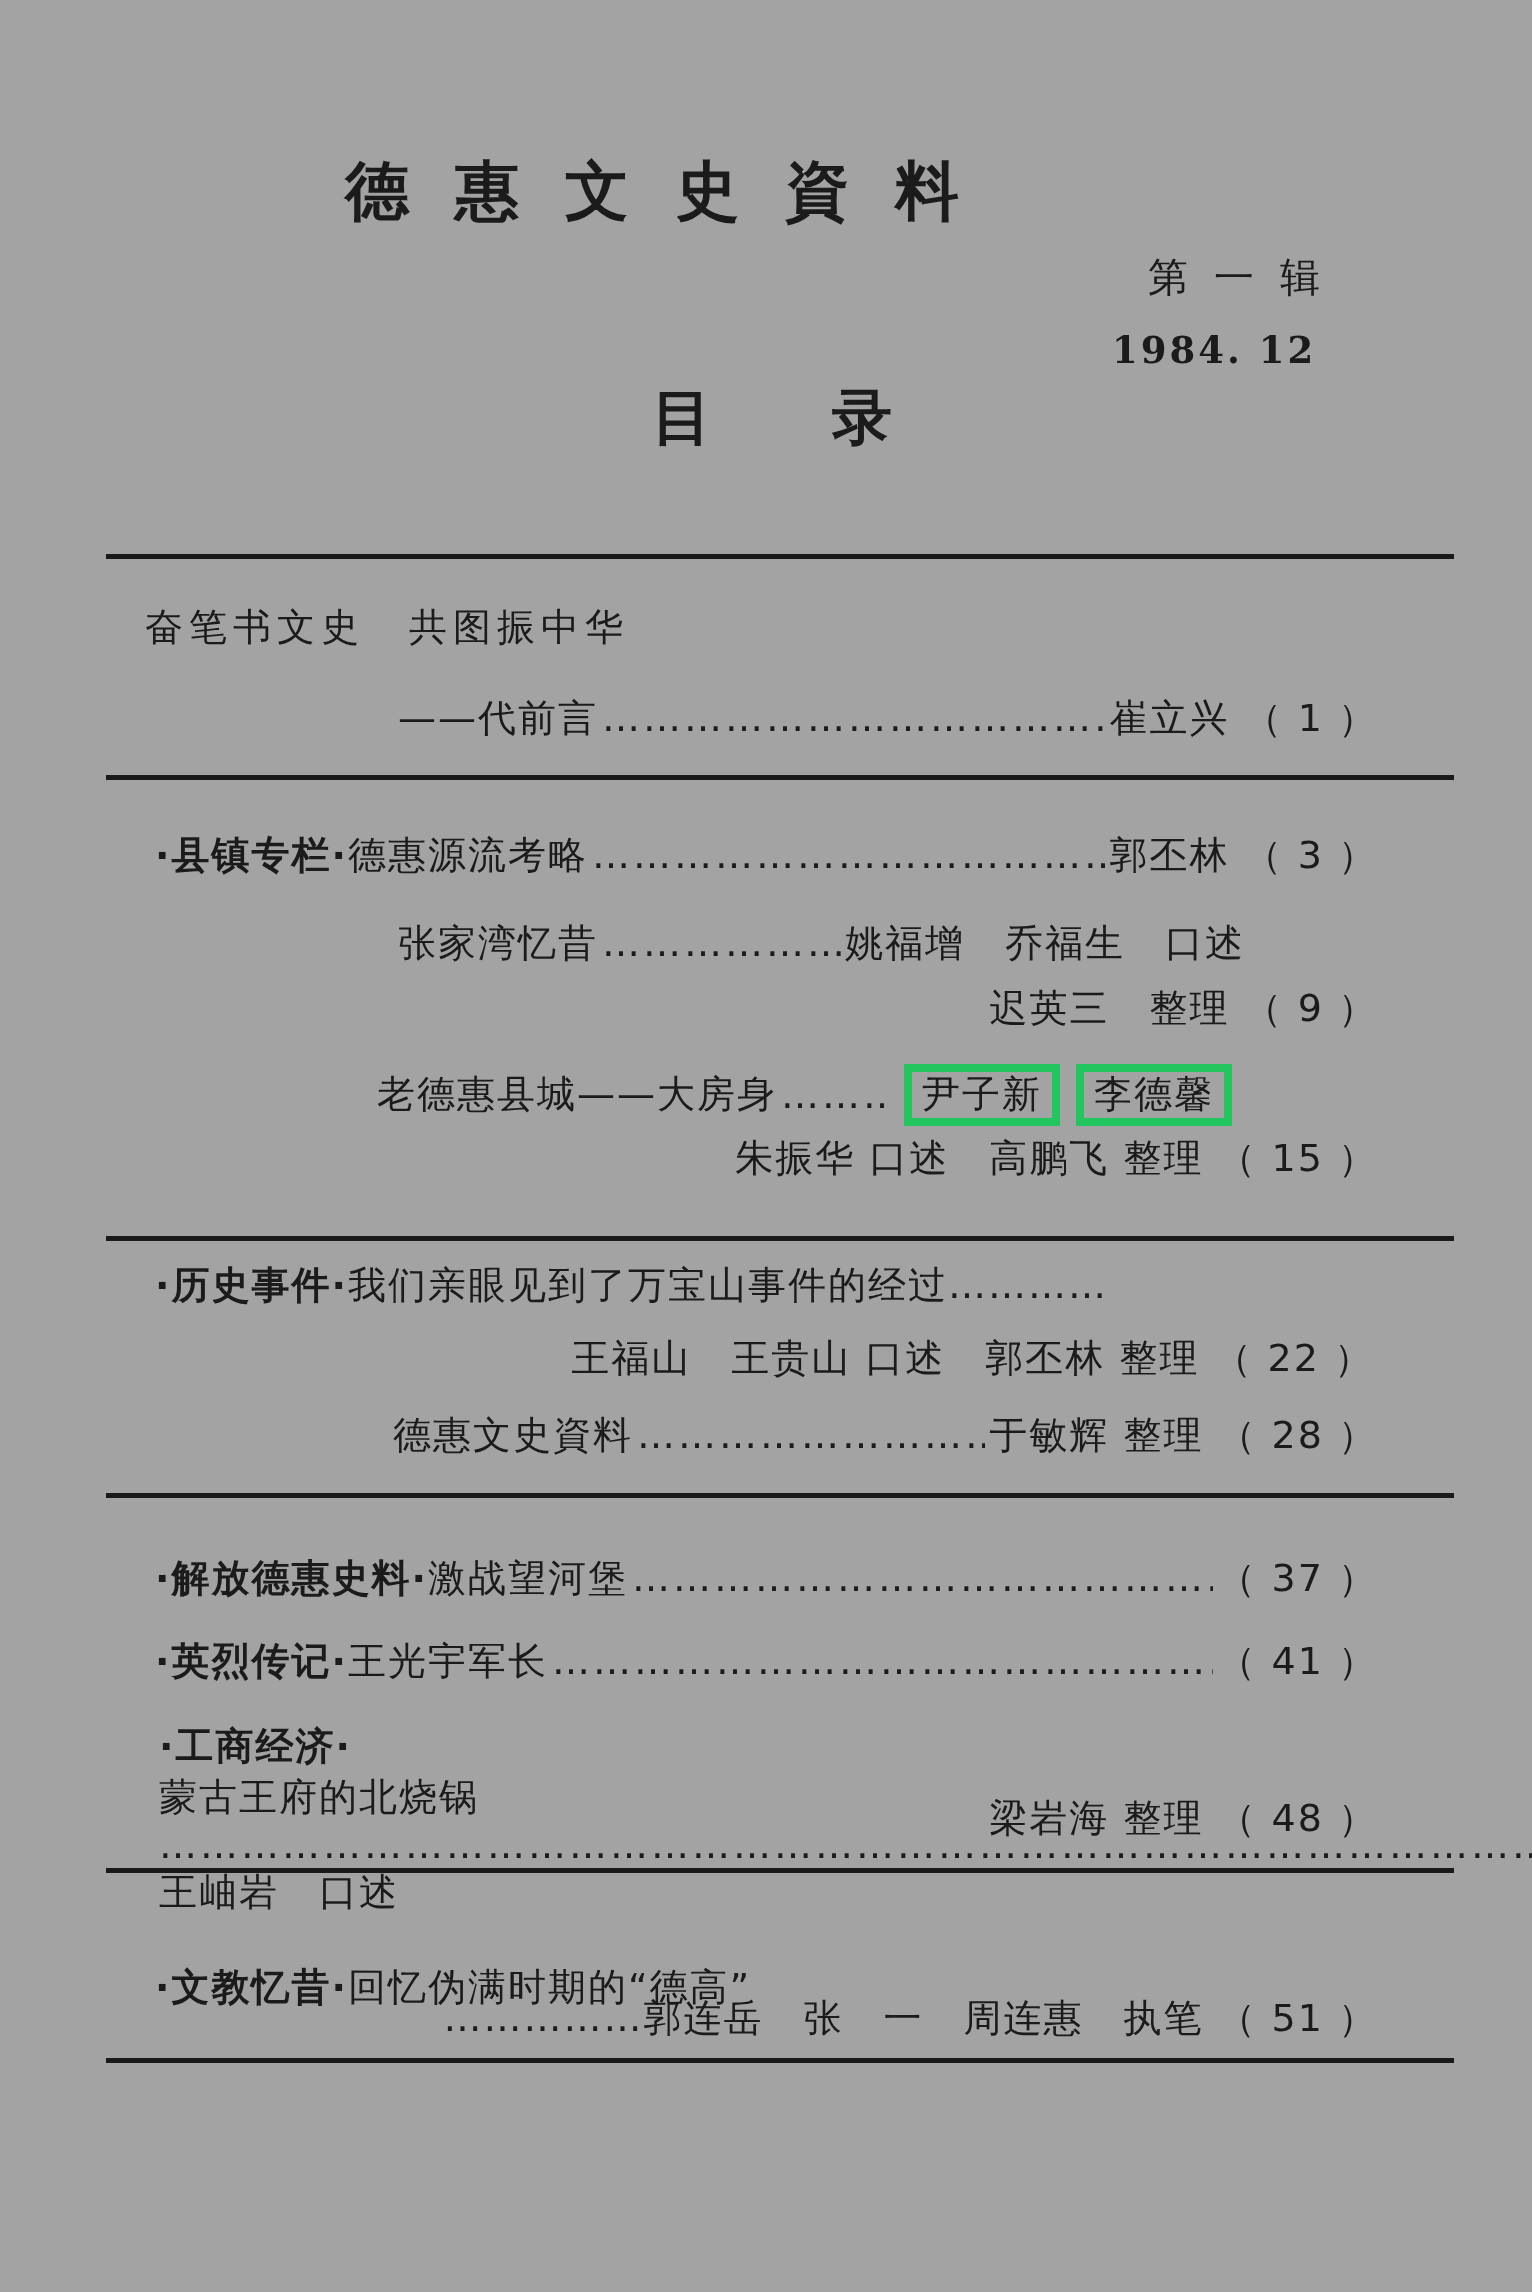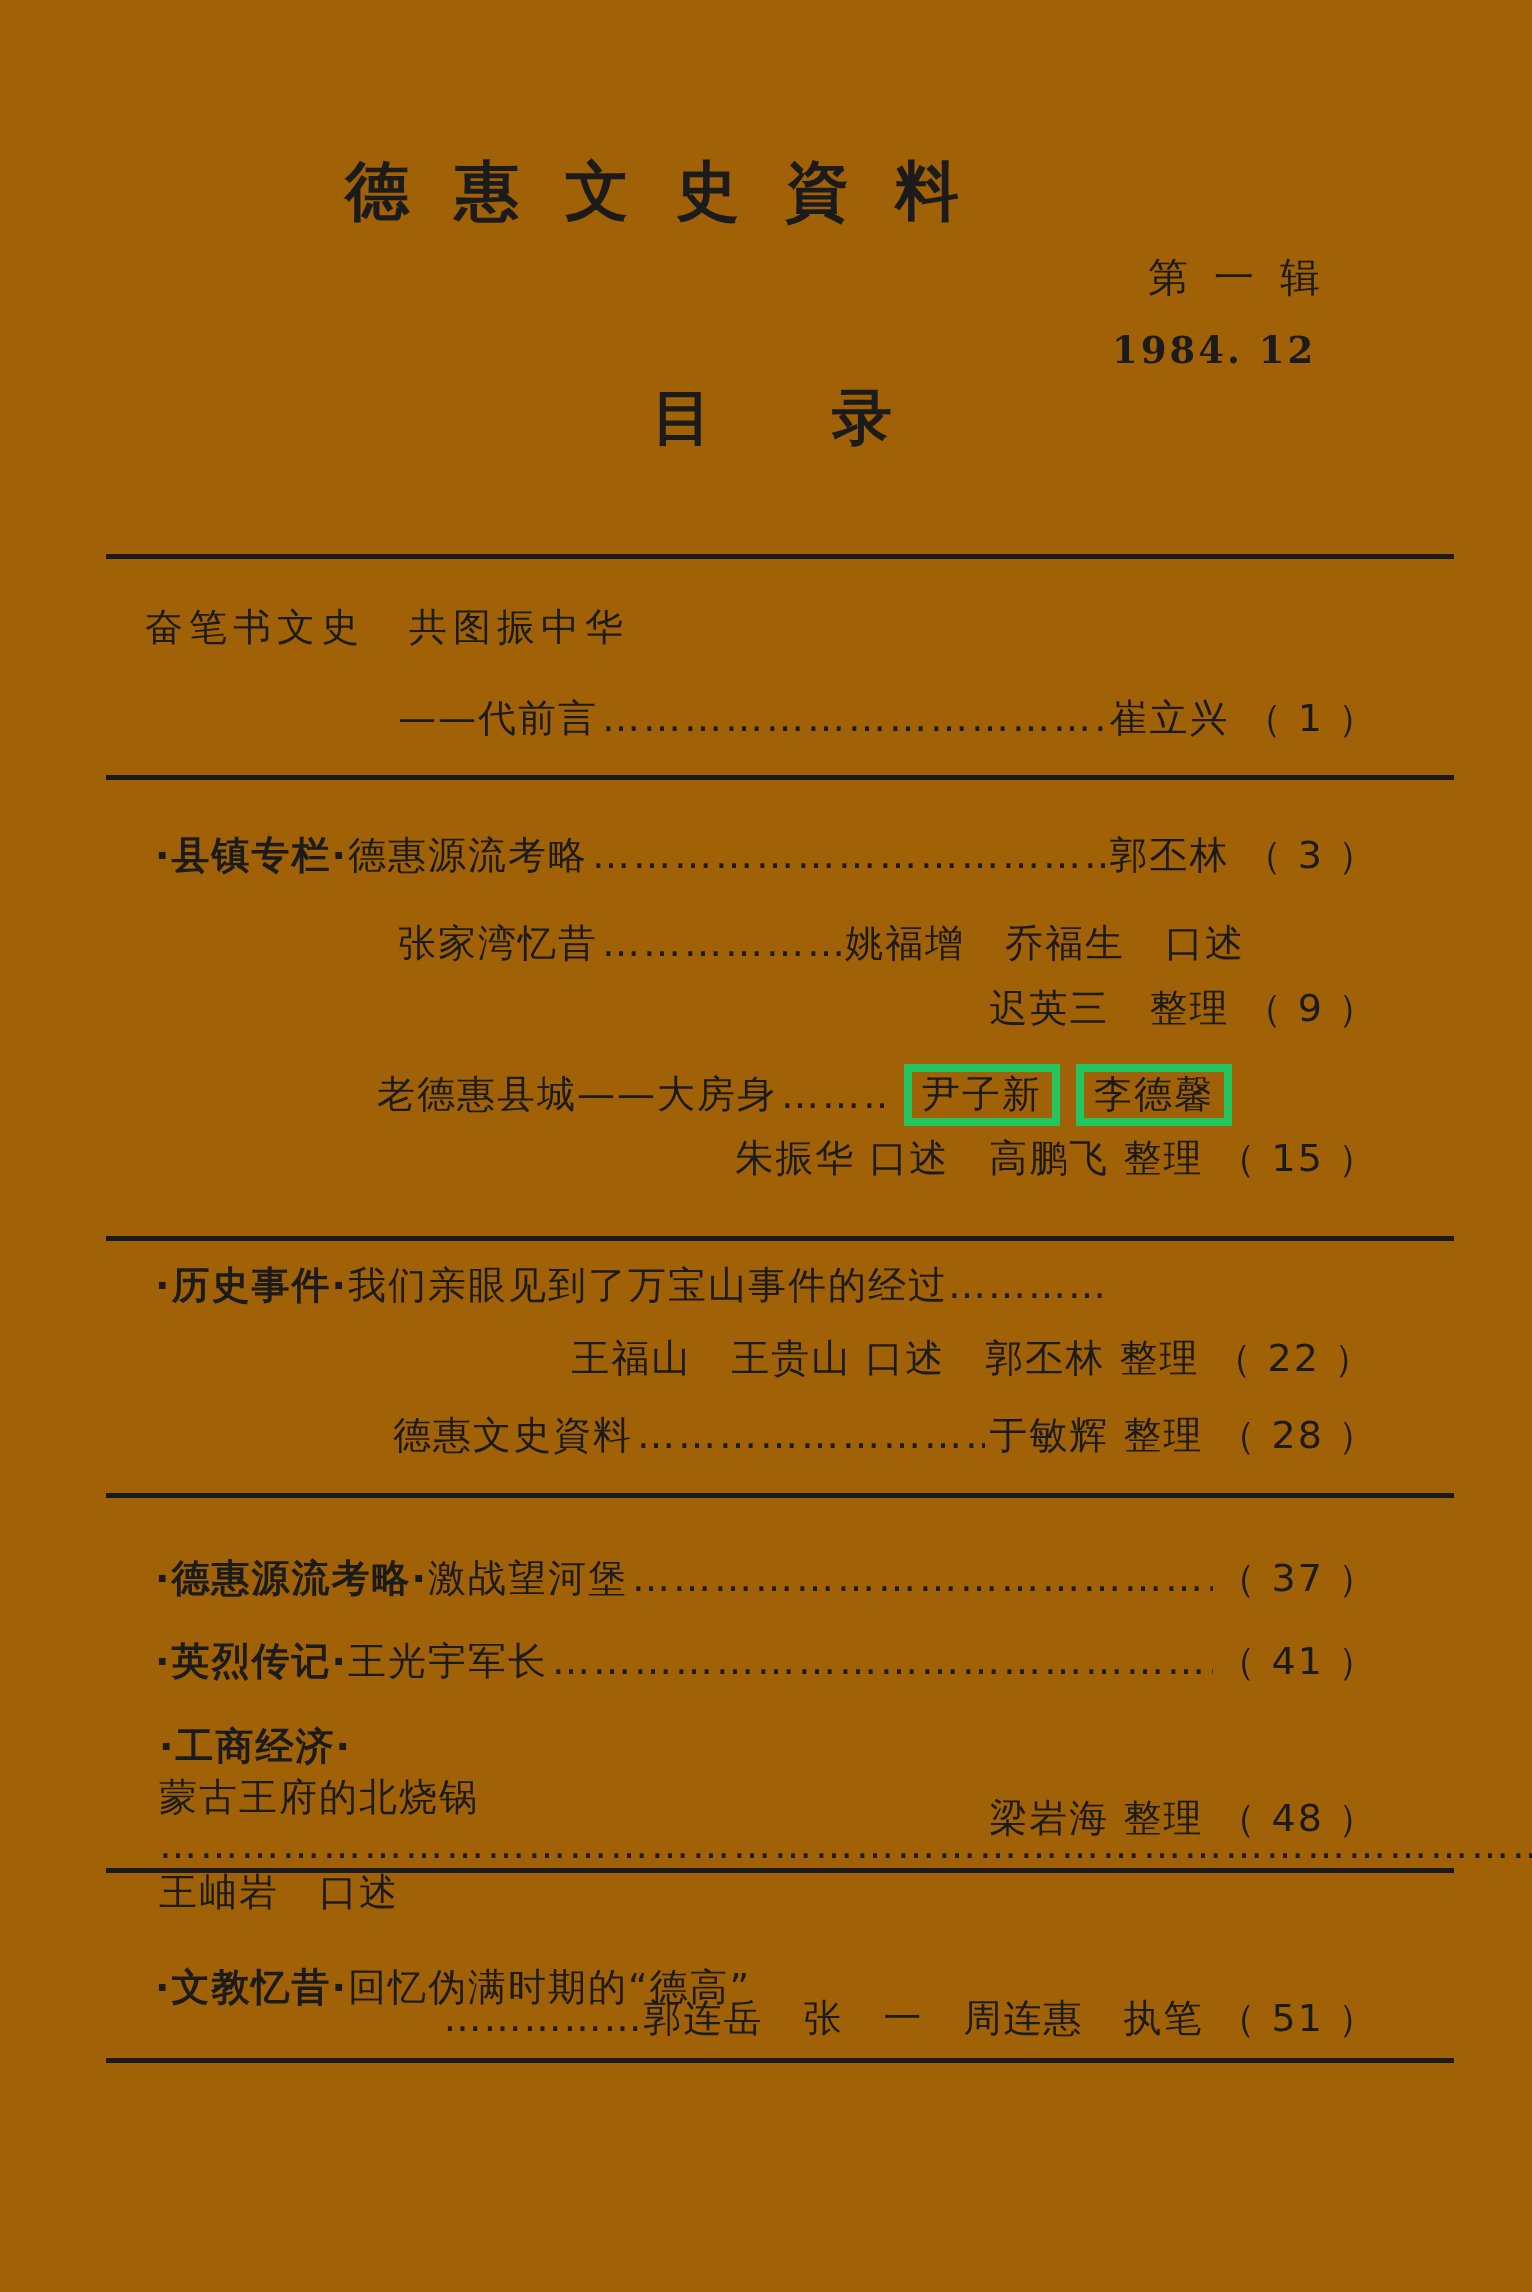--- a/index.html
+++ b/index.html
@@ -1,20 +1,20 @@
 <!DOCTYPE html>
 <html><head>
 <meta charset="utf-8">
 <style>
   html,body{margin:0;padding:0;background:#e8e8e8;}
   .page{
     position:relative;
     width:1532px;height:2292px;
     margin:0 auto;
-    background:#a16207;
+    background:#a3a3a3;
     font-family:"DejaVu Sans",sans-serif;
     color:#1b1b1b;
     overflow:hidden;
   }
   .abs{position:absolute;white-space:nowrap;}
   .row{position:absolute;display:flex;align-items:baseline;font-size:38px;white-space:nowrap;letter-spacing:2px;}
   .row.right{justify-content:flex-end;}
   .cat{font-weight:bold;}
   .leader{flex:1 1 auto;overflow:hidden;white-space:nowrap;min-width:16px;letter-spacing:3px;margin:0 4px;}
   .rule{position:absolute;left:106px;width:1348px;height:5px;background:#1a1a1a;}
@@ -114,21 +114,21 @@
 
   <div class="row" id="r-c3">
     <span>德惠文史資料</span>
     <span class="leader">………………………………………………………………………………………………</span>
     <span>于敏辉 整理 （ 28 ）</span>
   </div>
 
   <div class="rule" id="rule-4"></div>
 
   <div class="row" id="r-d1">
-    <span class="cat">·德惠源流考略·</span>
+    <span class="cat">·解放德惠史料·</span>
     <span>激战望河堡</span>
     <span class="leader">………………………………………………………………………………………………</span>
     <span>（ 37 ）</span>
   </div>
 
   <div class="row" id="r-d2">
     <span class="cat">·英烈传记·</span>
     <span>王光宇军长</span>
     <span class="leader">………………………………………………………………………………………………</span>
     <span>（ 41 ）</span>

